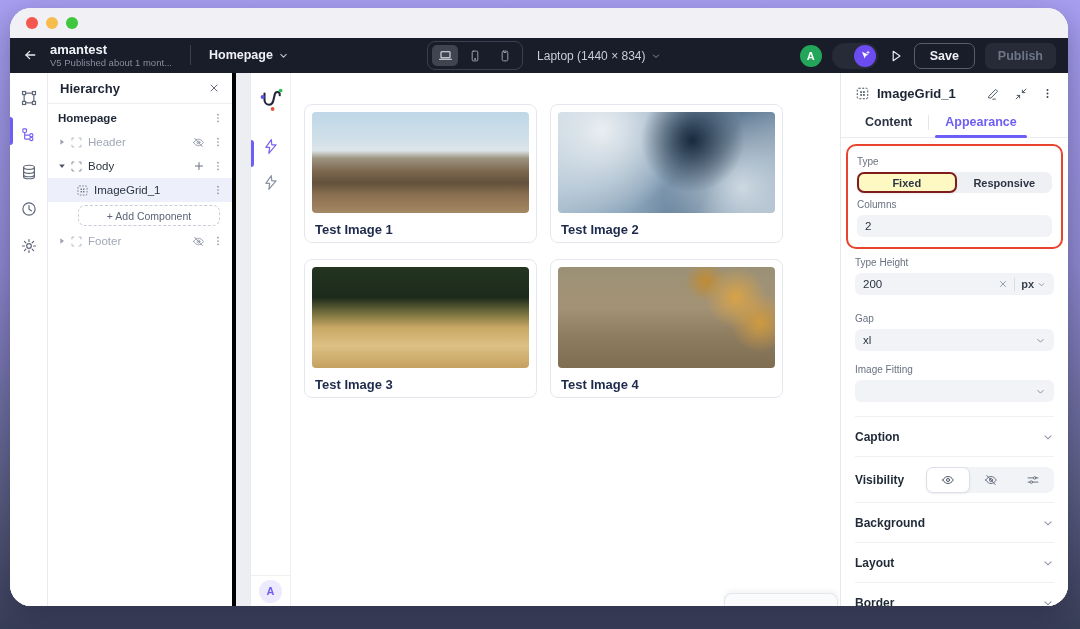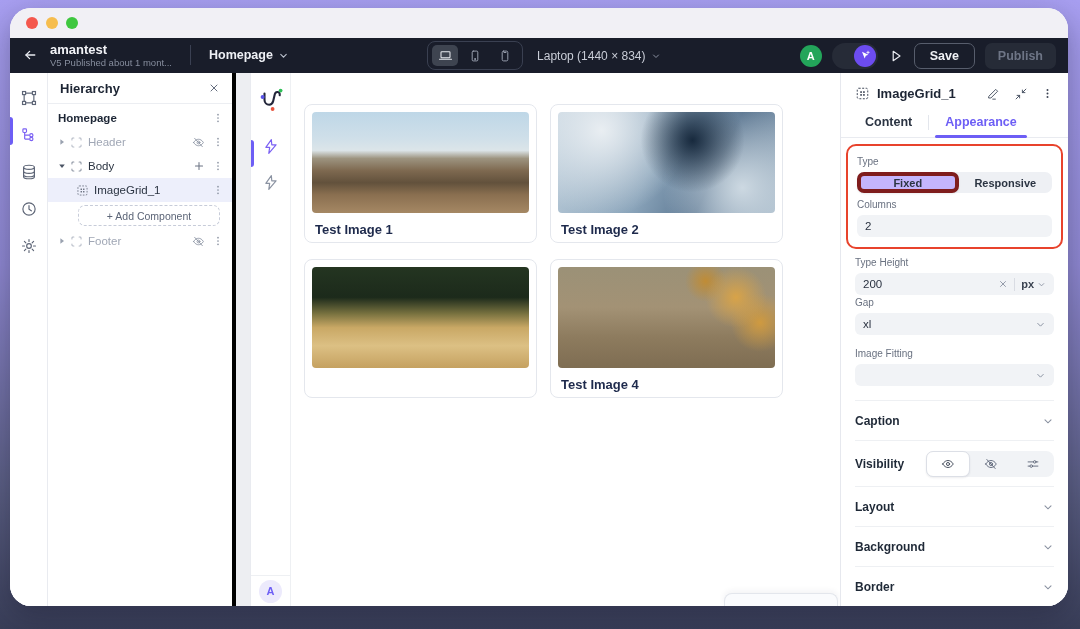--- a/index.html
+++ b/index.html
@@ -86,21 +86,21 @@
   .tabs { display:flex; align-items:center; padding:0 14px; border-bottom:1px solid #e9ebf0; height:31px; }
   .tab { font-size:12.5px; font-weight:700; color:#2b3442; padding:0 10px; height:100%; display:flex; align-items:center; position:relative; cursor:pointer; }
   .tab.active { color:#6d5ef5; }
   .tab.active::after { content:""; position:absolute; left:0; right:0; bottom:-1px; height:3px; background:#6d5ef5; border-radius:2px; }
   .tab-div { width:1px; height:15px; background:#e3e6ec; margin:0 6px; }
   .insp-body { flex:1; overflow:hidden; padding:0 0 0 0; }
   .annot { margin:6px 5px 8px 5px; border:2px solid #e8432c; border-radius:10px; padding:4px 9px 10px 9px; }
   .flabel { font-size:10px; color:#697180; margin:6px 0 5px 0; }
   .seg2 { display:flex; background:#eef0f4; border-radius:7px; padding:0; height:21px; }
   .seg { flex:1; display:flex; align-items:center; justify-content:center; font-size:11px; font-weight:700; color:#2b3442; border-radius:7px; cursor:pointer; }
-  .seg.sel { background:#c4b5fd; border:4px solid #7f1d1d; box-shadow:0 1px 2px rgba(25,30,50,.08); }
+  .seg.sel { background:#fef9c3; border:2px solid #7f1d1d; box-shadow:0 1px 2px rgba(25,30,50,.08); }
   .inp { height:22px; background:#f1f3f6; border-radius:6px; display:flex; align-items:center; padding:0 8px; font-size:11.5px; color:#2a3240; cursor:text; }
   .inp .val { flex:1; }
   .unit { display:flex; align-items:center; gap:6px; color:#8a92a1; }
   .unit-div { width:1px; height:13px; background:#d9dce3; }
   .unit-txt { font-size:11px; font-weight:700; color:#3a4250; display:flex; align-items:center; gap:3px; }
   .fields { padding:0 14px; }
   .sect { margin:0 14px; height:40px; display:flex; align-items:center; justify-content:space-between; border-top:1px solid #eef0f3; cursor:pointer; }
   .sect:first-of-type { border-top:none; }
   .sect-title { font-size:12px; font-weight:700; color:#1f2937; }
   .vis-seg { display:flex; background:#f1f3f6; border-radius:8px; height:26px; width:128px; }
@@ -413,20 +413,21 @@
           <div class="card">
             <div class="card-img img1"></div>
             <div class="caption">Test Image 1</div>
           </div>
           <div class="card">
             <div class="card-img img2"></div>
             <div class="caption">Test Image 2</div>
           </div>
           <div class="card">
             <div class="card-img img3"></div>
+            <div class="caption">Test Image 3</div>
           </div>
           <div class="card">
             <div class="card-img img4"></div>
             <div class="caption">Test Image 4</div>
           </div>
         </div>
 
         <div class="partial-card"></div>
       </div>
     </div>
@@ -500,21 +501,21 @@
                 <span>px</span>
                 <span style="display:flex;">
                     <svg width="9" height="9" viewBox="0 0 20 20" fill="none" stroke="#8a92a1" stroke-width="2" stroke-linecap="round">
                       <path d="M5 8l5 5 5-5"></path>
                     </svg>
                   </span>
               </span>
             </span>
           </div>
 
-          <div class="flabel" style="margin-top:2px;">Gap</div>
+          <div class="flabel" style="margin-top:18px;">Gap</div>
           <div class="inp">
             <span class="val">xl</span>
             <span class="chev" style="display:flex;">
                 <svg width="11" height="11" viewBox="0 0 20 20" fill="none" stroke="#8a92a1" stroke-width="1.8" stroke-linecap="round">
                   <path d="M5 8l5 5 5-5"></path>
                 </svg>
               </span>
           </div>
 
           <div class="flabel" style="margin-top:13px;">Image Fitting</div>
@@ -563,30 +564,30 @@
                     <path d="M3 7h14M3 13h14"></path>
                     <circle cx="12.5" cy="7" r="1.8" fill="#fff"></circle>
                     <circle cx="7.5" cy="13" r="1.8" fill="#fff"></circle>
                   </svg>
                 </span>
             </div>
           </div>
         </div>
 
         <div class="sect">
-          <span class="sect-title">Layout</span>
+          <span class="sect-title">Background</span>
           <span style="display:flex;">
               <svg width="12" height="12" viewBox="0 0 20 20" fill="none" stroke="#8a92a1" stroke-width="1.8" stroke-linecap="round">
                 <path d="M5 8l5 5 5-5"></path>
               </svg>
             </span>
         </div>
 
         <div class="sect">
-          <span class="sect-title">Background</span>
+          <span class="sect-title">Layout</span>
           <span style="display:flex;">
               <svg width="12" height="12" viewBox="0 0 20 20" fill="none" stroke="#8a92a1" stroke-width="1.8" stroke-linecap="round">
                 <path d="M5 8l5 5 5-5"></path>
               </svg>
             </span>
         </div>
 
         <div class="sect">
           <span class="sect-title">Border</span>
           <span style="display:flex;">

